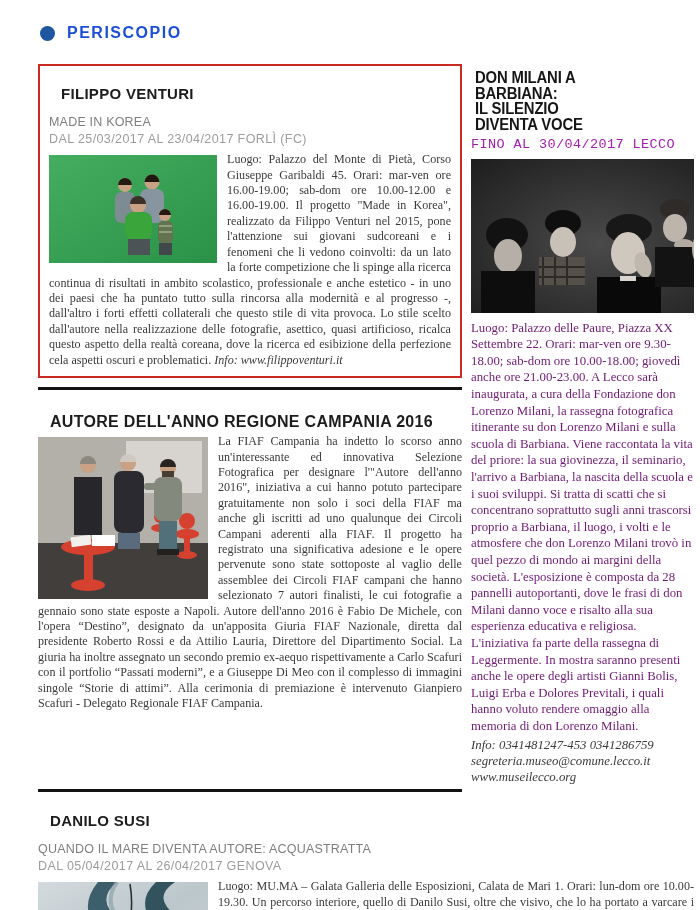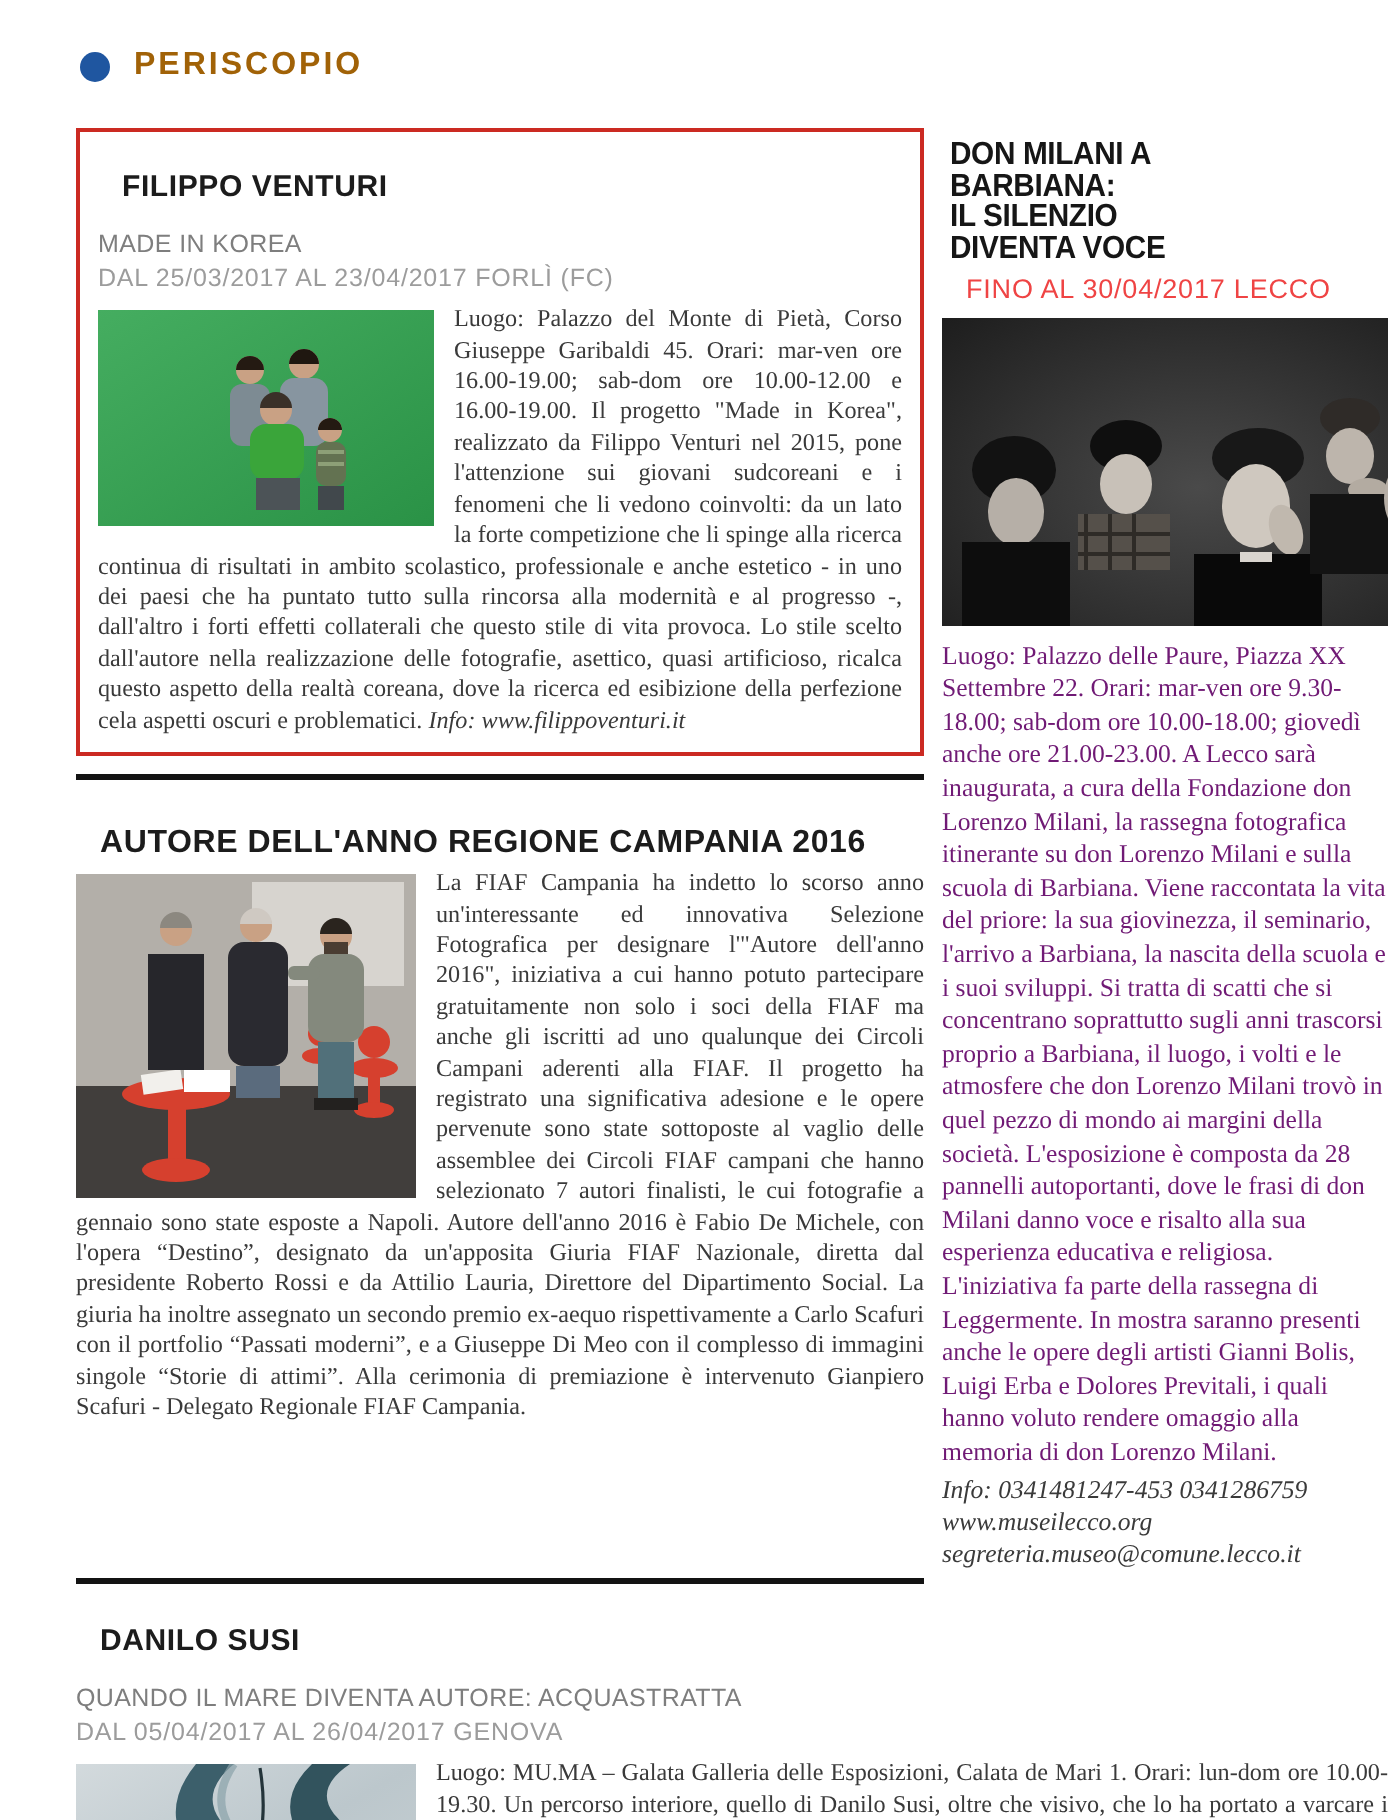--- a/index.html
+++ b/index.html
@@ -6,21 +6,21 @@
   .page{
     position:relative;width:700px;height:910px;margin:0 auto;background:#fff;
     overflow:hidden;box-sizing:border-box;padding:24px 6px 0 38px;
     font-family:"Liberation Serif",serif;color:#333;
   }
   
   .mag-header{display:flex;align-items:center;gap:12px;margin:0 0 22px 2px;}
   .bullet{width:15px;height:15px;border-radius:50%;background:#1f56a0;}
   .mag-header h1{
     margin:0;font-family:"Liberation Sans",sans-serif;font-weight:700;
-    font-size:16px;letter-spacing:1.5px;color:#a16207;
+    font-size:16px;letter-spacing:1.5px;color:#1d4ed8;
   }
   
   .columns{display:grid;grid-template-columns:424px 1fr;column-gap:9px;}
   .col-left{min-width:0;}
   .col-right{min-width:0;padding-top:2px;}
   
   .a-title{margin:12px;font-family:"Liberation Sans",sans-serif;font-weight:700;
     font-size:15px;line-height:1.2;color:#1c1c1c;letter-spacing:.3px;}
   .a-sub{margin:1px 0 0;font-family:"Liberation Sans",sans-serif;font-weight:400;
     font-size:12.5px;line-height:1.25;color:#7e7e7e;letter-spacing:.2px;}
@@ -34,22 +34,22 @@
   .photo svg{display:block;}
   
   .red-box{border:2.5px solid #cb2a22;padding:7px 9px 8px;margin:0 0 9px;overflow:hidden;}
   
   .rule{height:3px;background:#131313;border:0;margin:0 0 10px;}
   .rule-bottom{width:424px;margin:4px 0 8px;}
   
   .cond-title{margin:4px;font-family:"Liberation Sans",sans-serif;font-weight:700;
     font-size:16px;line-height:.98;color:#161616;letter-spacing:-.2px;}
   .cond-title div{transform:scaleX(.93);transform-origin:left;}
-  .right-date{margin:4px 12px 7px;font-family:Liberation Sans, sans-serif;
-    font-size:13.5px;color:#ef4444;letter-spacing:.4px;}
+  .right-date{margin:4px 0 7px;font-family:Liberation Mono, monospace;
+    font-size:13.5px;color:#a21caf;letter-spacing:.4px;}
   .right-photo{line-height:0;margin:0 0 7px;}
   .right-body{margin:0;font-size:12.8px;line-height:16.6px;color:#701a75;}
   .right-info{margin:2px 0 0;font-size:12.8px;line-height:16.2px;font-style:italic;color:#3a3a3a;}
   .right-info div{white-space:nowrap;}
   
   .susi{margin-top:2px;overflow:hidden;}
   section{overflow:hidden;}
   .campania .a-title{font-size:16px;margin-bottom:3px;}
 </style>
 </head>
@@ -190,22 +190,22 @@
             <ellipse cx="204" cy="69" rx="12" ry="14" fill="#bdb5ac"></ellipse>
             <ellipse cx="213" cy="86" rx="10" ry="6" fill="#b3aba1"></ellipse>
             <rect x="184" y="88" width="40" height="40" fill="#131313"></rect>
 
             <ellipse cx="231" cy="90" rx="10" ry="17" fill="#b6aea5"></ellipse>
           </svg>
         </div>
         <p class="right-body">Luogo: Palazzo delle Paure, Piazza XX Settembre 22. Orari: mar-ven ore 9.30-18.00; sab-dom ore 10.00-18.00; giovedì anche ore 21.00-23.00. A Lecco sarà inaugurata, a cura della Fondazione don Lorenzo Milani, la rassegna fotografica itinerante su don Lorenzo Milani e sulla scuola di Barbiana. Viene raccontata la vita del priore: la sua giovinezza, il seminario, l'arrivo a Barbiana, la nascita della scuola e i suoi sviluppi. Si tratta di scatti che si concentrano soprattutto sugli anni trascorsi proprio a Barbiana, il luogo, i volti e le atmosfere che don Lorenzo Milani trovò in quel pezzo di mondo ai margini della società. L'esposizione è composta da 28 pannelli autoportanti, dove le frasi di don Milani danno voce e risalto alla sua esperienza educativa e religiosa. L'iniziativa fa parte della rassegna di Leggermente. In mostra saranno presenti anche le opere degli artisti Gianni Bolis, Luigi Erba e Dolores Previtali, i quali hanno voluto rendere omaggio alla memoria di don Lorenzo Milani.</p>
         <div class="right-info">
           <div>Info: 0341481247-453 0341286759</div>
+          <div>segreteria.museo@comune.lecco.it</div>
           <div>www.museilecco.org</div>
-          <div>segreteria.museo@comune.lecco.it</div>
         </div>
       </section>
     </div>
   </div>
 
   <hr class="rule rule-bottom">
 
   <section class="susi">
     <h2 class="a-title">DANILO SUSI</h2>
     <p class="a-sub">QUANDO IL MARE DIVENTA AUTORE: ACQUASTRATTA</p>

